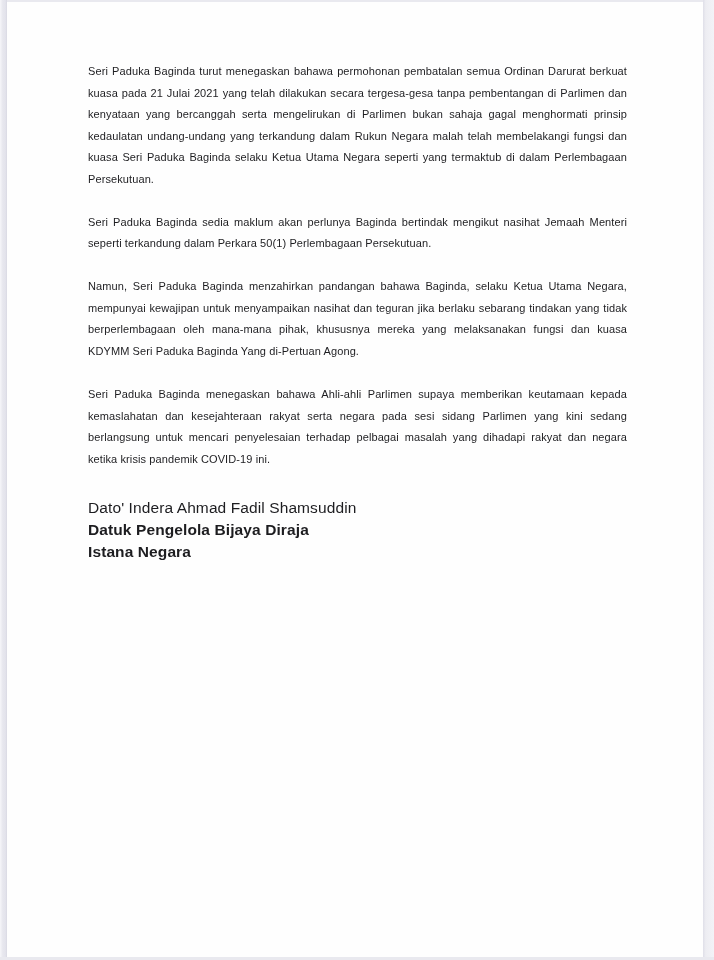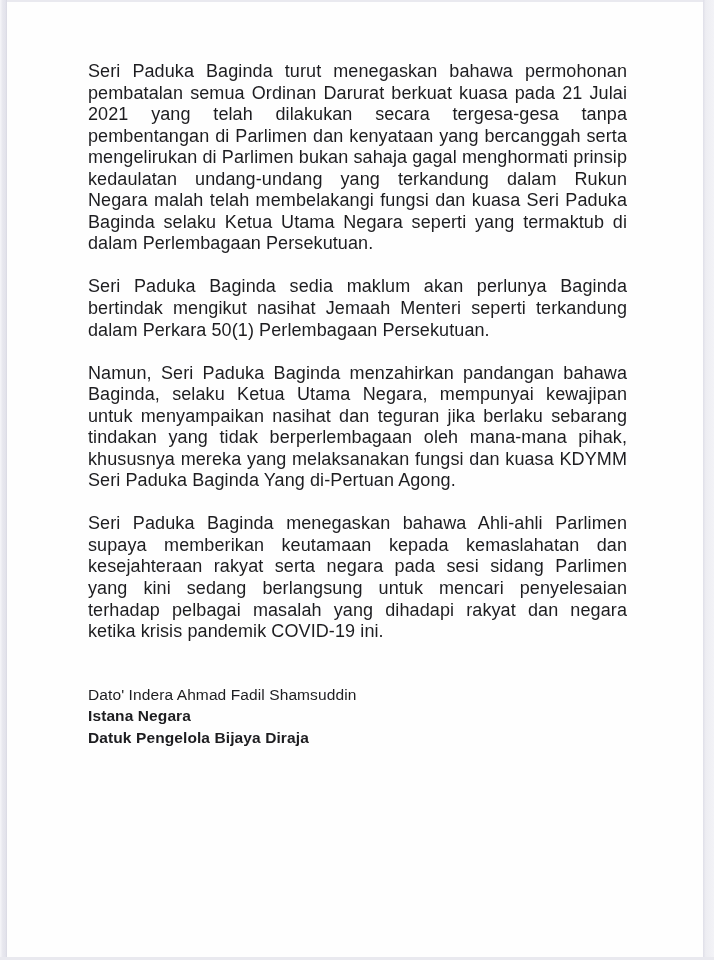--- a/index.html
+++ b/index.html
@@ -41,29 +41,29 @@
     background: #e9e9ef;
   }
   .content {
     position: absolute;
     left: 88px;
     top: 61px;
     width: 539px;
   }
   .body-par {
     margin: 0 0 21.5px 0;
-    font-size: 18px;
+    font-size: 11px;
     line-height: 21.55px;
     letter-spacing: 0.1px;
     color: #1d1d20;
     text-align: justify;
     text-justify: inter-word;
   }
   .signature {
-    margin-top: 41px;
+    margin-top: 27px;
   }
   .sig-line {
     font-size: 15.5px;
     line-height: 21.8px;
     letter-spacing: 0.1px;
     color: #1d1d20;
     text-align: left;
   }
   .sig-line.bold {
     font-weight: 700;
@@ -79,17 +79,17 @@
   <div class="edge-bottom"></div>
 
   <div class="content">
     <p class="body-par">Seri Paduka Baginda turut menegaskan bahawa permohonan pembatalan semua Ordinan Darurat berkuat kuasa pada 21 Julai 2021 yang telah dilakukan secara tergesa-gesa tanpa pembentangan di Parlimen dan kenyataan yang bercanggah serta mengelirukan di Parlimen bukan sahaja gagal menghormati prinsip kedaulatan undang-undang yang terkandung dalam Rukun Negara malah telah membelakangi fungsi dan kuasa Seri Paduka Baginda selaku Ketua Utama Negara seperti yang termaktub di dalam Perlembagaan Persekutuan.</p>
     <p class="body-par">Seri Paduka Baginda sedia maklum akan perlunya Baginda bertindak mengikut nasihat Jemaah Menteri seperti terkandung dalam Perkara 50(1) Perlembagaan Persekutuan.</p>
     <p class="body-par">Namun, Seri Paduka Baginda menzahirkan pandangan bahawa Baginda, selaku Ketua Utama Negara, mempunyai kewajipan untuk menyampaikan nasihat dan teguran jika berlaku sebarang tindakan yang tidak berperlembagaan oleh mana-mana pihak, khususnya mereka yang melaksanakan fungsi dan kuasa KDYMM Seri Paduka Baginda Yang di-Pertuan Agong.</p>
     <p class="body-par">Seri Paduka Baginda menegaskan bahawa Ahli-ahli Parlimen supaya memberikan keutamaan kepada kemaslahatan dan kesejahteraan rakyat serta negara pada sesi sidang Parlimen yang kini sedang berlangsung untuk mencari penyelesaian terhadap pelbagai masalah yang dihadapi rakyat dan negara ketika krisis pandemik COVID-19 ini.</p>
 
     <div class="signature">
       <div class="sig-line">Dato' Indera Ahmad Fadil Shamsuddin</div>
+      <div class="sig-line bold">Datuk Pengelola Bijaya Diraja</div>
       <div class="sig-line bold">Istana Negara</div>
-      <div class="sig-line bold">Datuk Pengelola Bijaya Diraja</div>
     </div>
   </div>
 </div>
 
 </body></html>

